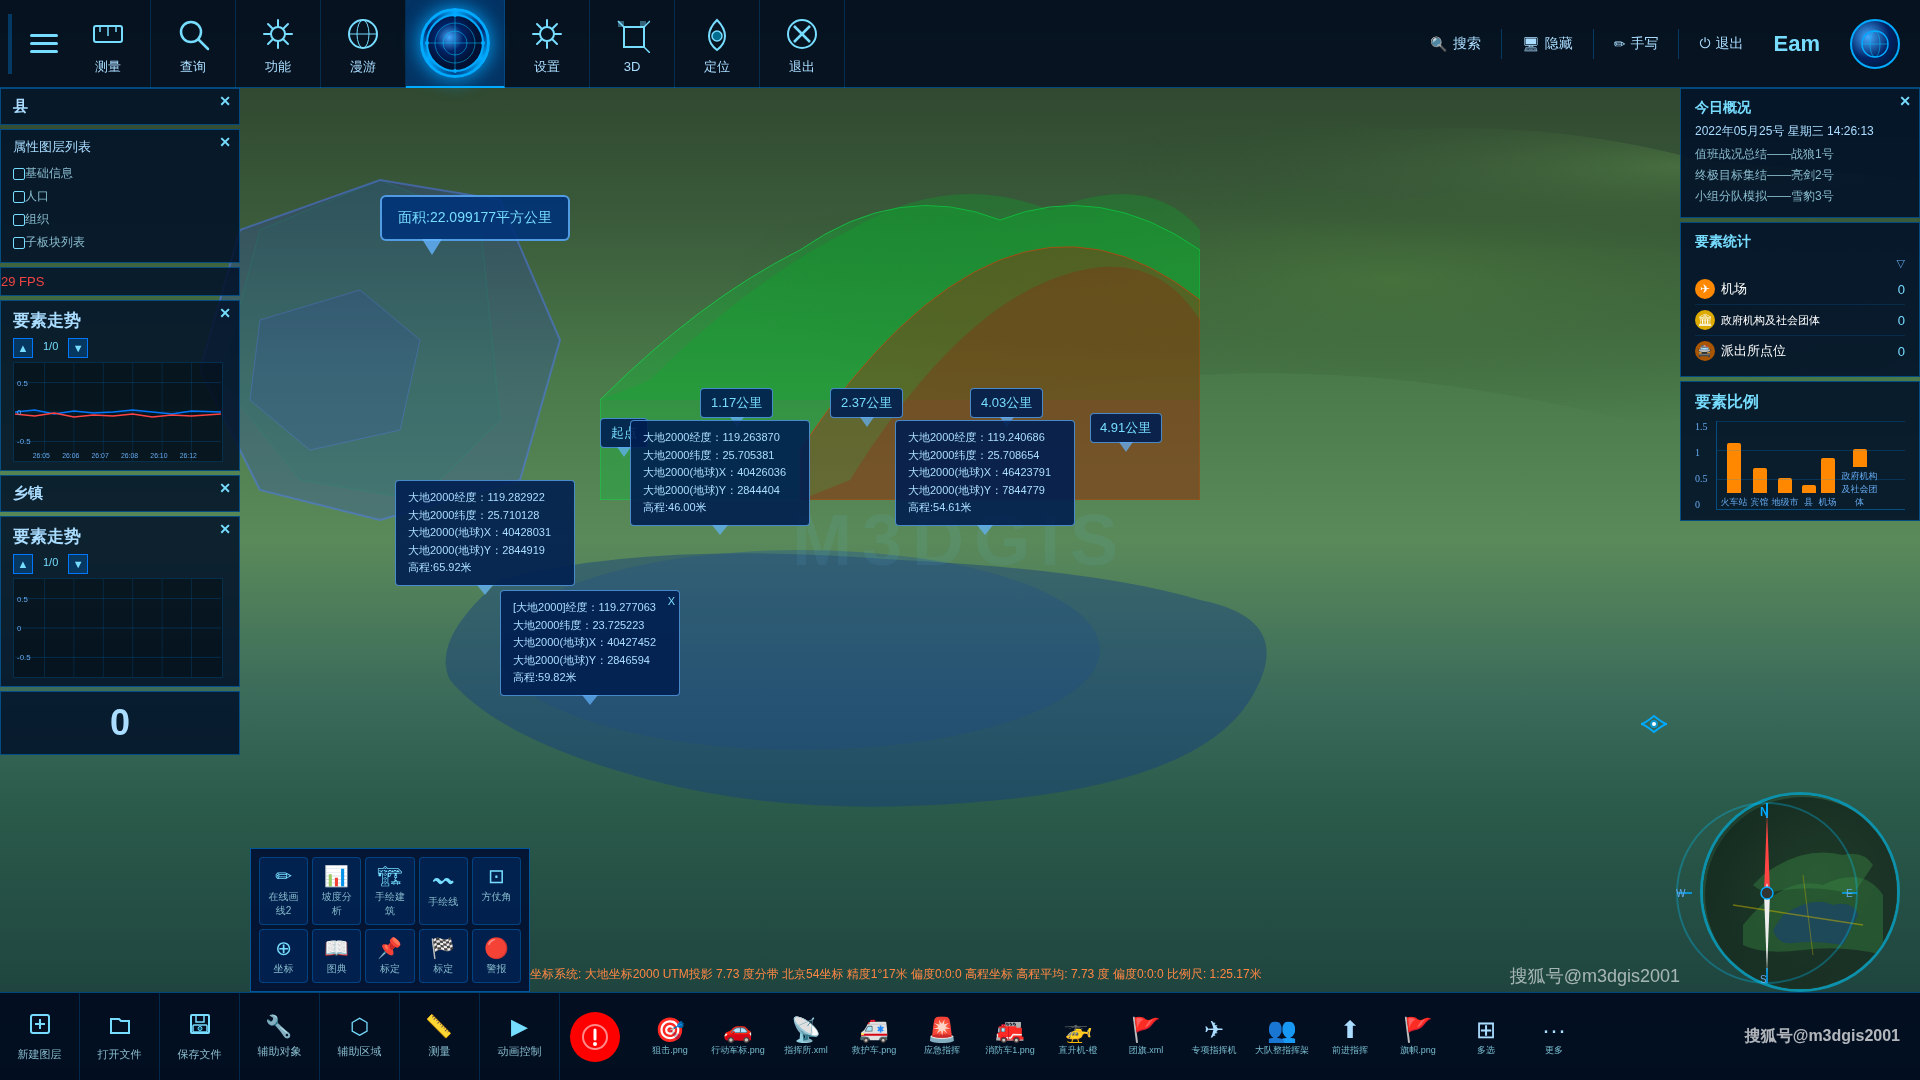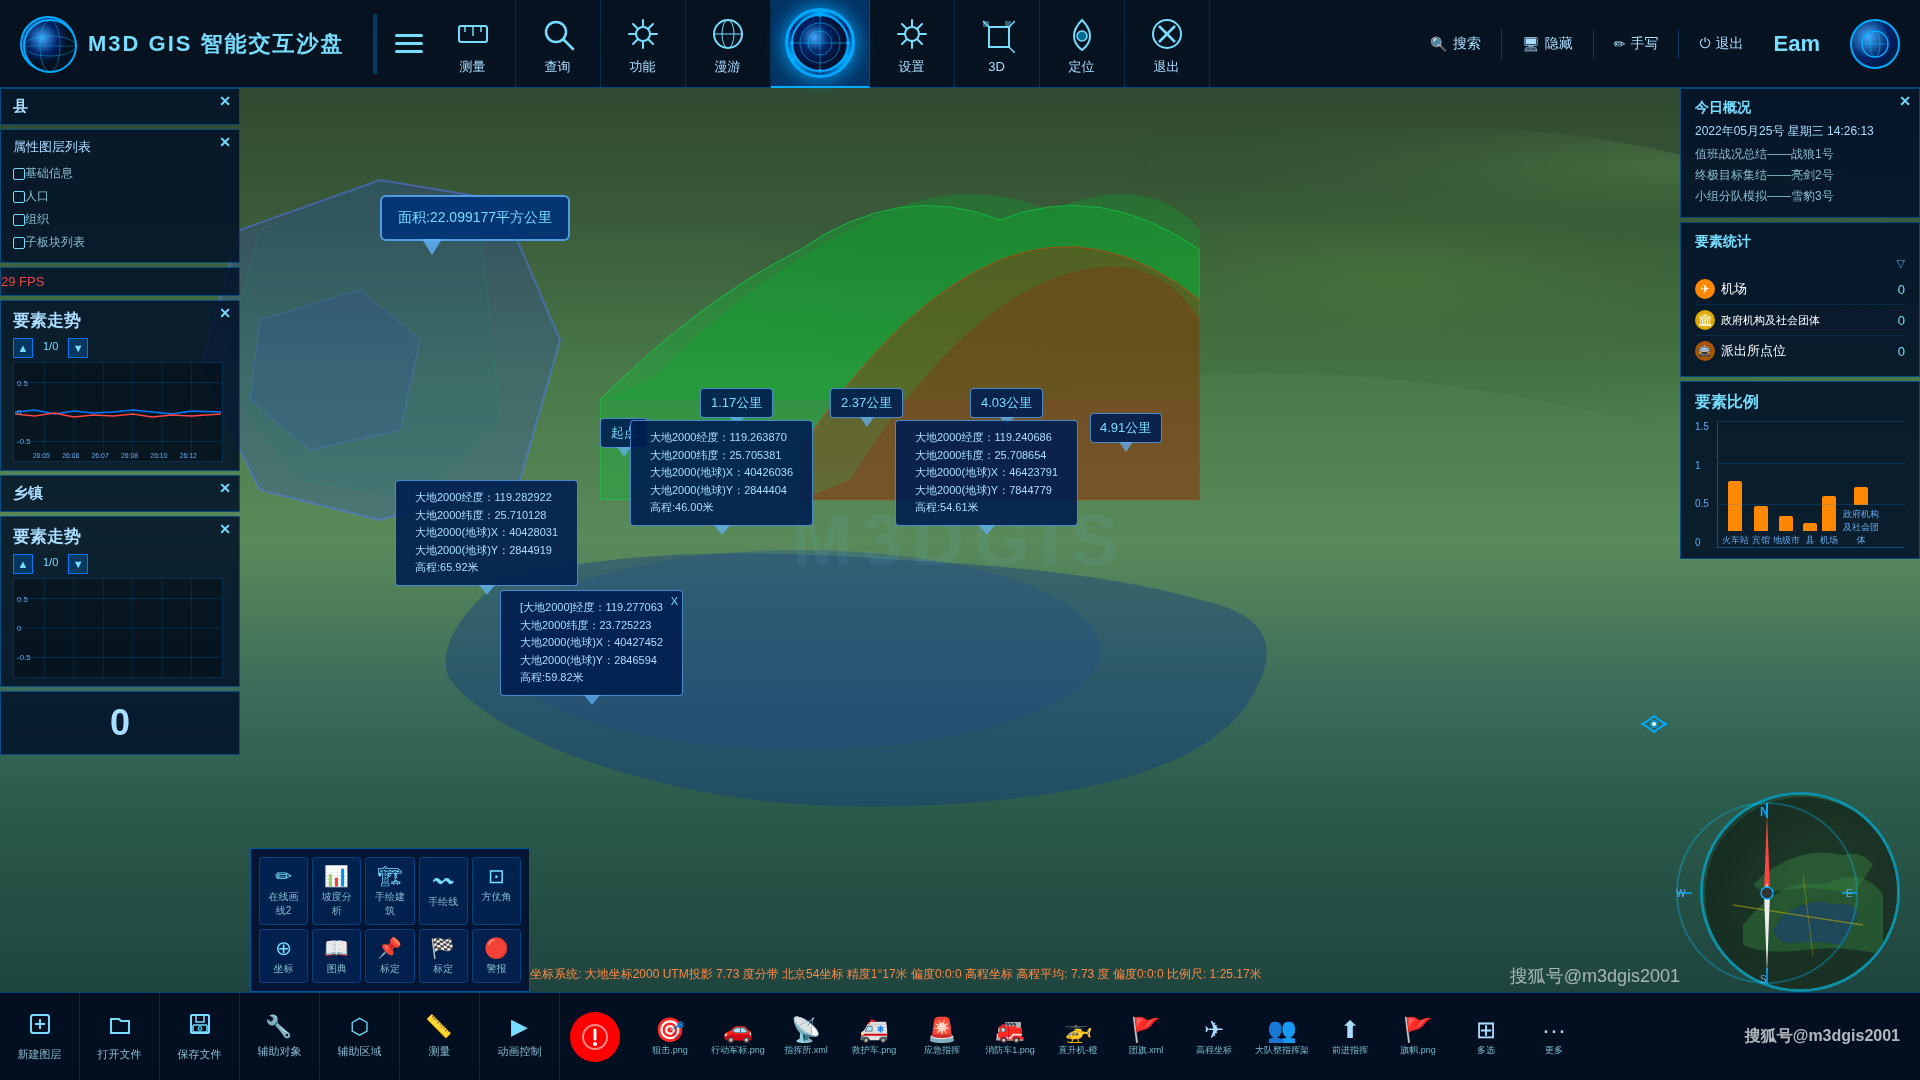--- a/index.html
+++ b/index.html
@@ -343,24 +343,25 @@
       padding: 10px 14px;
     }
     #ratio-panel .panel-title {
       font-size: 16px;
       color: #7df;
       font-weight: bold;
       margin-bottom: 8px;
     }
     .ratio-chart-container {
       display: flex;
-      height: 127px;
+      height: 89px;
       align-items: flex-end;
       gap: 4px;
       position: relative;
+      font-family: Liberation Serif, serif;
     }
     .ratio-y-labels {
       display: flex;
       flex-direction: column;
       justify-content: space-between;
       height: 100%;
       font-size: 10px;
       color: #6ae;
       padding-right: 4px;
     }
@@ -412,21 +413,21 @@
         radial-gradient(ellipse at 60% 40%, rgba(100,180,100,0.5) 0%, transparent 60%),
         radial-gradient(ellipse at 30% 60%, rgba(50,120,80,0.4) 0%, transparent 50%),
         linear-gradient(135deg, #1a3a2a, #2a4a3a, #3a5a4a);
     }
 
     
     .coord-popup {
       position: absolute;
       background: rgba(0, 30, 80, 0.9);
       border: 1px solid rgba(100, 180, 255, 0.7);
-      padding: 8px 19px;
+      padding: 8px 12px;
       border-radius: 4px;
       font-size: 11px;
       color: #adf;
       z-index: 30;
       line-height: 1.6;
       min-width: 180px;
     }
     .coord-popup::after {
       content: '';
       position: absolute;
@@ -704,38 +705,20 @@
 
       <path d="M 200 350 Q 300 200 400 160 Q 500 120 600 200 L 600 400 L 200 400Z" fill="rgba(200,0,0,0.3)" stroke="rgba(255,50,0,0.5)" stroke-width="1"></path>
       <path d="M 250 380 Q 350 220 450 180 Q 550 140 600 220 L 600 400 L 200 400Z" fill="rgba(180,0,0,0.2)"></path>
     </svg>
   </div>
 </div>
 
 <div id="watermark">M3DGIS</div>
 
 <div id="top-toolbar">
-  <div id="logo-section">
-    <div id="logo-globe">
-      <svg width="56" height="56" viewBox="0 0 56 56">
-        <circle cx="28" cy="28" r="26" fill="url(#globeGrad)" stroke="#0af" stroke-width="2"></circle>
-        <defs>
-          <radialGradient id="globeGrad" cx="35%" cy="35%">
-            <stop offset="0%" stop-color="#4af"></stop>
-            <stop offset="60%" stop-color="#026"></stop>
-            <stop offset="100%" stop-color="#012"></stop>
-          </radialGradient>
-        </defs>
-        <ellipse cx="28" cy="28" rx="10" ry="26" fill="none" stroke="rgba(0,200,255,0.4)" stroke-width="1"></ellipse>
-        <ellipse cx="28" cy="28" rx="26" ry="10" fill="none" stroke="rgba(0,200,255,0.4)" stroke-width="1"></ellipse>
-        <line x1="2" y1="28" x2="54" y2="28" stroke="rgba(0,200,255,0.3)" stroke-width="1"></line>
-      </svg>
-    </div>
-    <div id="app-title">M3D GIS 智能交互沙盘</div>
-  </div>
 
   <div style="width:4px;height:60px;background:rgba(0,150,255,0.3);margin:0 8px;"></div>
 
   <div id="menu-btn">
     <span></span>
       <span></span>
       <span></span>
   </div>
 
   <div id="toolbar-icons">
@@ -1310,21 +1293,21 @@
     <div class="status-icon-item">
       <div class="sii-icon">🚁</div>
       <div class="sii-label">直升机-橙</div>
     </div>
     <div class="status-icon-item">
       <div class="sii-icon">🚩</div>
       <div class="sii-label">团旗.xml</div>
     </div>
     <div class="status-icon-item">
       <div class="sii-icon">✈</div>
-      <div class="sii-label">高程坐标</div>
+      <div class="sii-label">专项指挥机</div>
     </div>
     <div class="status-icon-item">
       <div class="sii-icon">👥</div>
       <div class="sii-label">大队整指挥架</div>
     </div>
     <div class="status-icon-item">
       <div class="sii-icon">⬆</div>
       <div class="sii-label">前进指挥</div>
     </div>
     <div class="status-icon-item">

